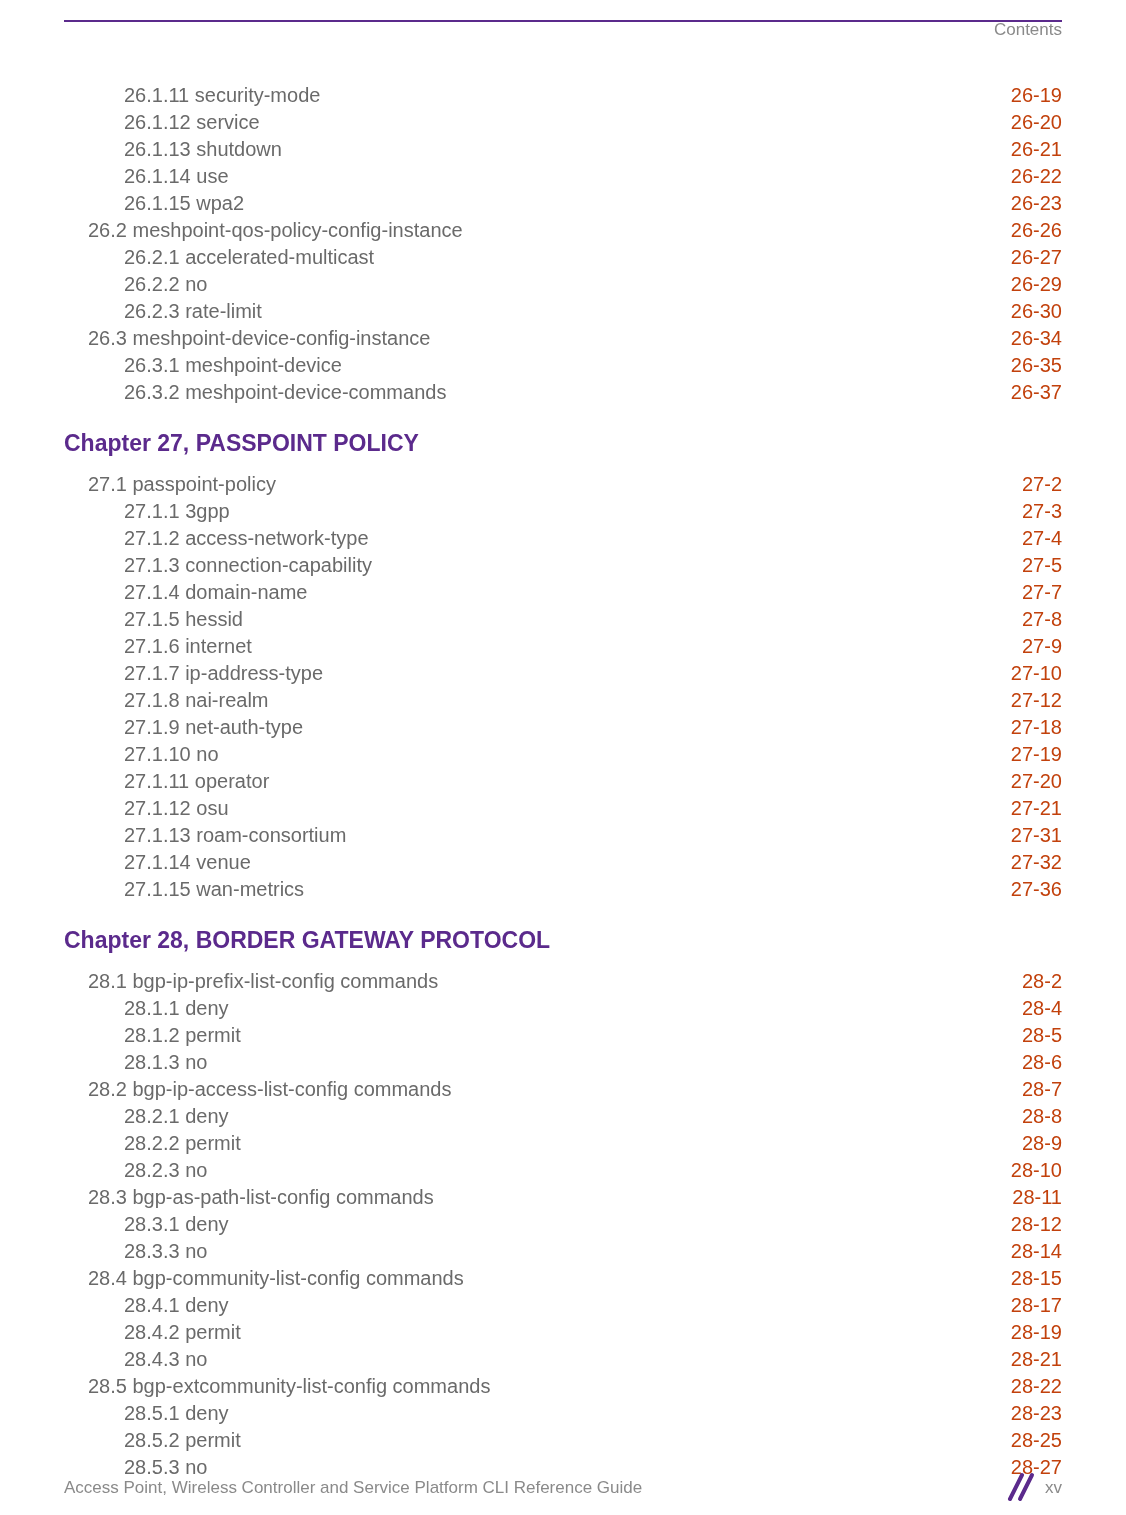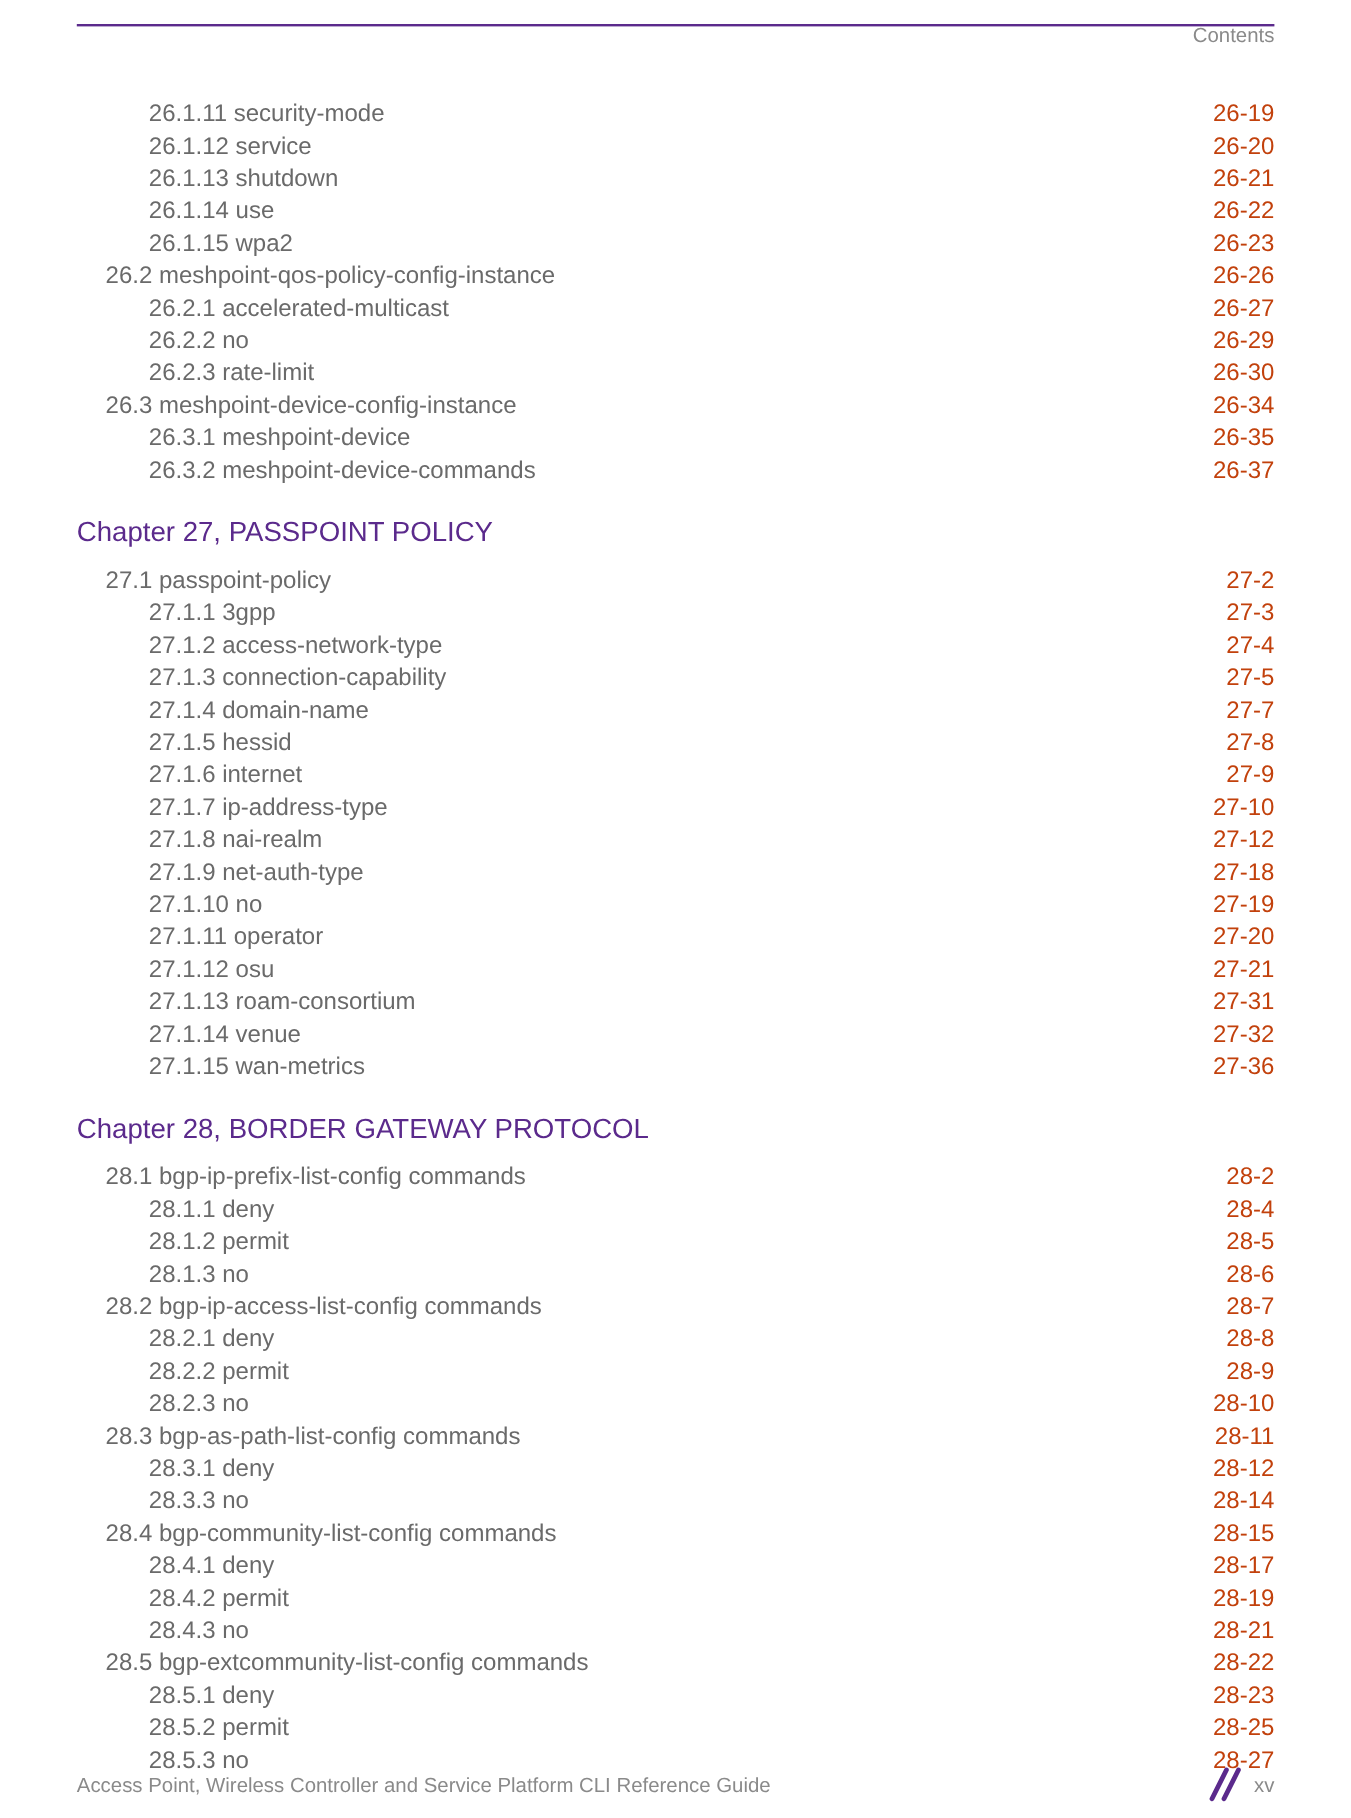--- a/index.html
+++ b/index.html
@@ -25,21 +25,21 @@
     top: 0px;
     right: 64px;
     font-size: 17px;
     color: #8a8a8a;
   }
   .content-area {
     margin-top: 60px;
   }
   .chapter-heading {
     color: #5b2a8c;
-    font-weight: 400;
+    font-weight: 700;
     font-size: 23px;
     margin: 24px 0 14px 0;
   }
   .toc-list {
     list-style: none;
     margin: 0;
     padding: 0;
     font-size: 20px;
     color: #6a6a6a;
   }

